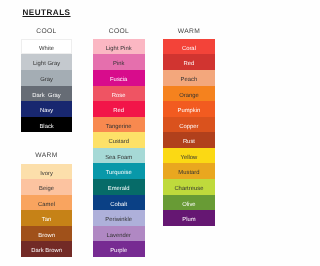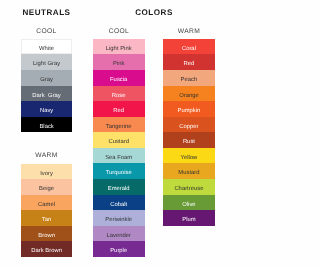--- a/index.html
+++ b/index.html
@@ -7,41 +7,41 @@
     width:236px;height:266px;overflow:hidden;
     background:#fefefe;
     font-family:"Liberation Sans",sans-serif;
     -webkit-font-smoothing:antialiased;text-rendering:geometricPrecision;
   }
   .page{position:relative;width:236px;height:266px;}
   .sec-title{
     position:absolute;font-weight:bold;color:#1a1a1a;
     font-size:8.1px;letter-spacing:0.5px;text-align:center;
     white-space:nowrap;
+    text-decoration:underline;
   }
   .sub-title{
     position:absolute;color:#3f3f3f;font-size:6.7px;
     letter-spacing:0.35px;text-align:center;white-space:nowrap;
   }
   .col{position:absolute;}
   .sw{
     width:100%;box-sizing:border-box;
     display:flex;align-items:center;justify-content:center;
     font-size:5.85px;letter-spacing:0.02px;white-space:pre;
     line-height:15.59px;position:relative;
   }
   .sw.white{border:0.5px solid #eeeeee;}
   .sw span{display:block;position:relative;top:3.0px;}
 </style>
 </head>
 <body>
 
 <div class="page">
   <div class="sec-title" style="left:21px;top:8.2px;width:51px;">NEUTRALS</div>
-  <div class="sec-title" style="left:93px;top:8.2px;width:122px;">COLORS</div>
 
   <div class="sub-title" style="left:21px;top:28.2px;width:51px;">COOL</div>
   <div class="sub-title" style="left:21px;top:151.9px;width:51px;">WARM</div>
   <div class="sub-title" style="left:93px;top:28.2px;width:52px;">COOL</div>
   <div class="sub-title" style="left:163px;top:28.2px;width:52px;">WARM</div>
 
   <div class="col" id="col-nc" style="left:21px;top:38.8px;width:51.2px;">
       <div class="sw white" style="height: 15.59px; background: rgb(255, 255, 255); color: rgb(51, 51, 51);"><span>White</span></div>
       <div class="sw" style="height: 15.59px; background: rgb(196, 201, 206); color: rgb(51, 51, 51);"><span>Light Gray</span></div>
       <div class="sw" style="height: 15.59px; background: rgb(164, 173, 180); color: rgb(51, 51, 51);"><span>Gray</span></div>

